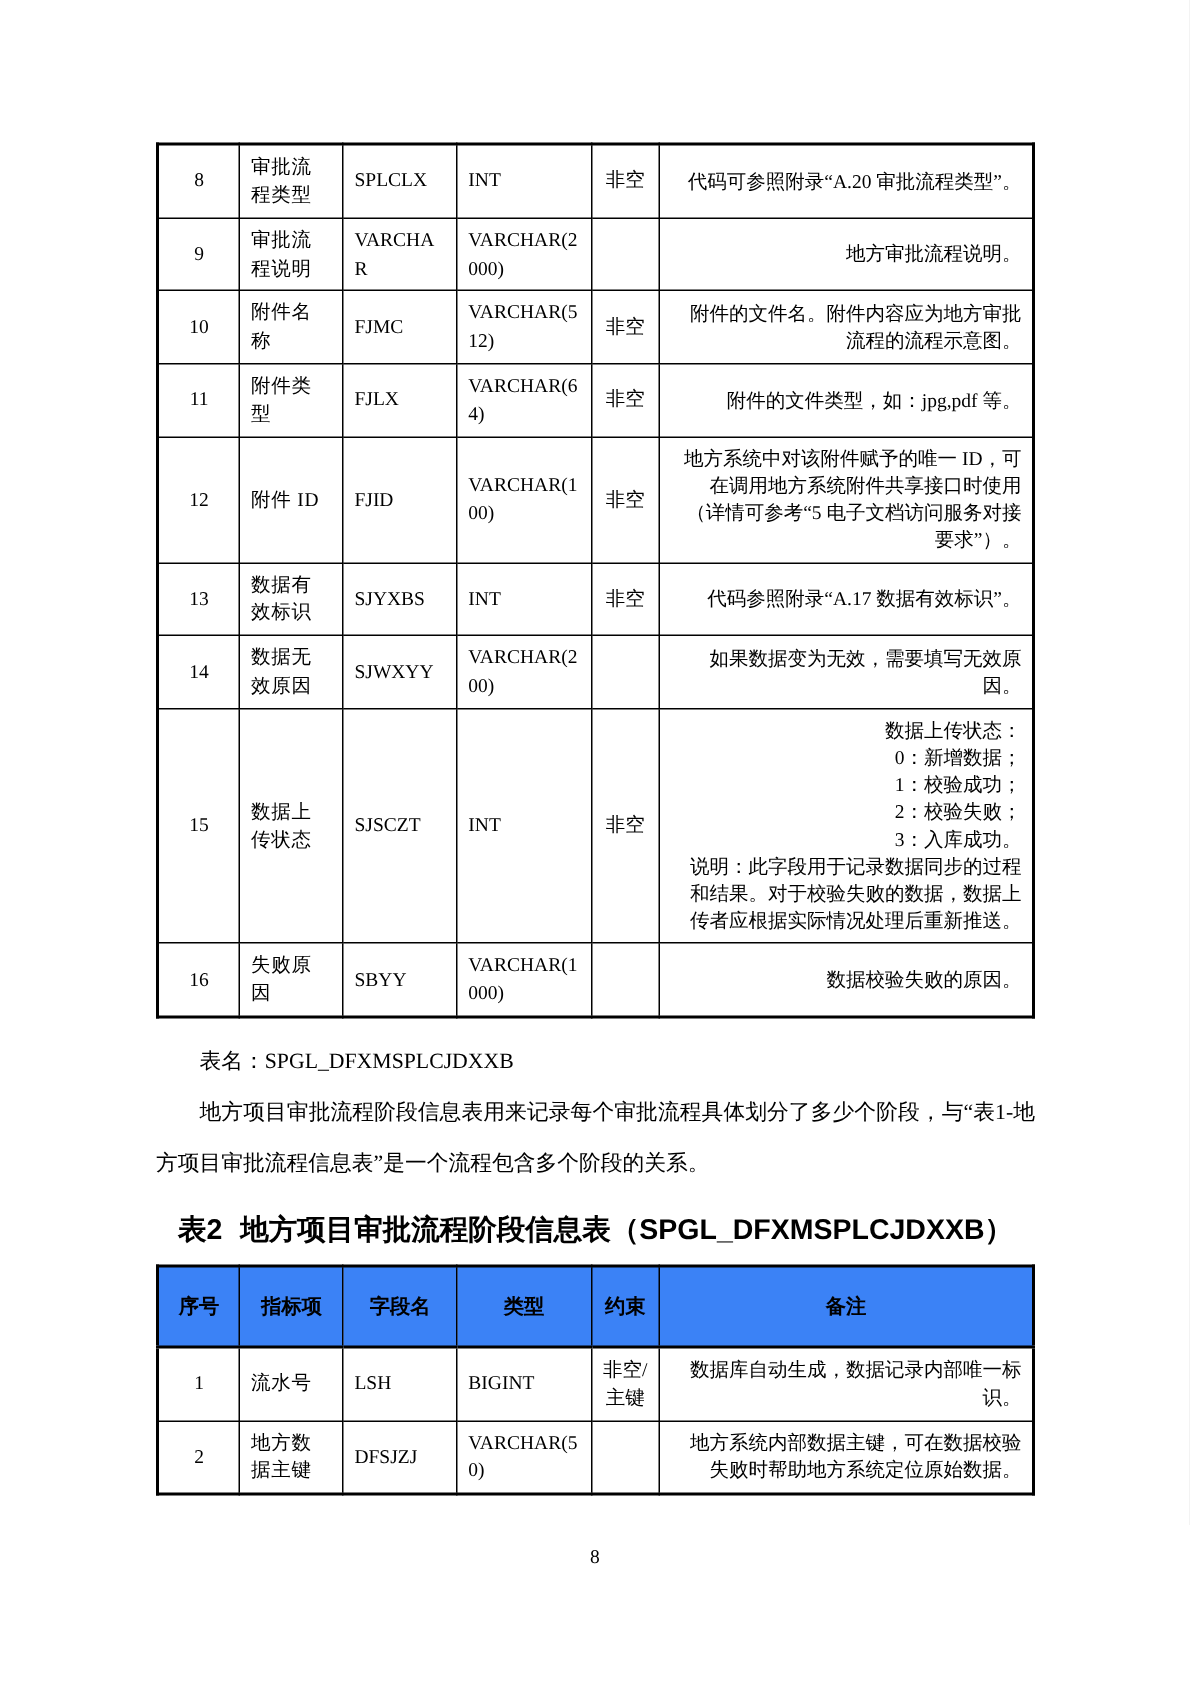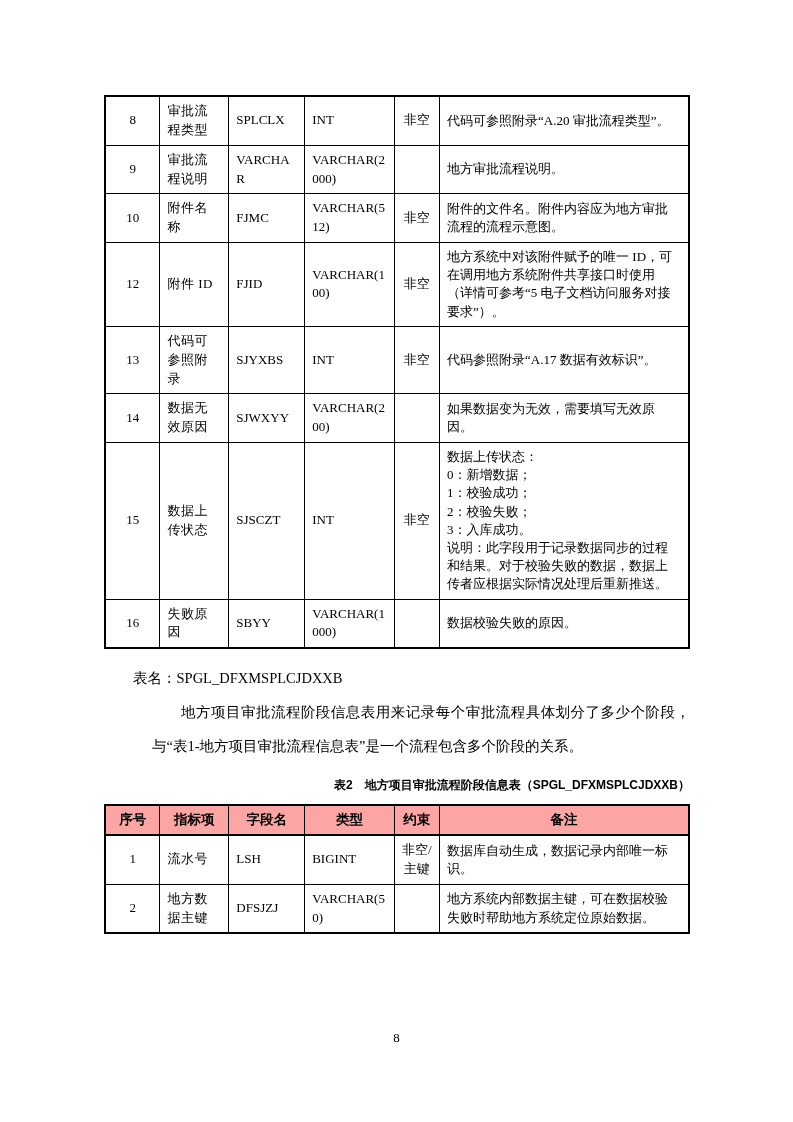--- a/index.html
+++ b/index.html
@@ -12,46 +12,46 @@
   .content { position:absolute; left:104px; top:95px; width:586px; }
 
   table { width:100%; border-collapse:collapse; table-layout:fixed; }
   .doc-table { border:2px solid #000; }
   .doc-table td, .doc-table th {
     border:1px solid #000; padding:5px 7px; vertical-align:middle;
     font-size:13px; line-height:1.45; word-break:break-word;
   }
   .doc-table th {
     font-family:"Liberation Sans","DejaVu Sans",sans-serif;
-    font-weight:bold; text-align:center; background:#fca5a5;
-    border-bottom:2px solid #000; padding:4px 4px; font-size:13.5px;
+    font-weight:bold; text-align:center; background:#3b82f6;
+    border-bottom:2px solid #000; padding:16px 4px; font-size:13.5px;
   }
   col.c-no { width:9.4%; }
   col.c-item { width:11.8%; }
   col.c-field { width:13.0%; }
   col.c-type { width:15.3%; }
   col.c-constraint { width:7.8%; }
   col.c-remark { width:42.7%; }
   td.c-no, td.c-constraint { text-align:center; white-space:pre-line; }
-  td.c-remark { white-space:pre-line; line-height:1.4; }
+  td.c-remark { white-space:pre-line; line-height:1.4;text-align:right; }
   td.c-item { letter-spacing:0.5px; }
 
   .heading {
     margin-top:28px;
     font-family:"Liberation Sans","DejaVu Sans",sans-serif;
     font-weight:bold; font-size:15px;
   }
   .heading .h-num { margin-right:16px; }
   .body-text { font-size:14.5px; line-height:2.35; }
   .tbl-name { margin-top:12px; text-indent:2em; }
-  .para { text-indent:2em; text-align:justify;margin-left:48px; }
+  .para { text-indent:2em; text-align:justify; }
   .caption {
-    margin-top:14px; margin-bottom:10px; text-align:right;
+    margin-top:14px; margin-bottom:10px; text-align:center;
     font-family:"Liberation Sans","DejaVu Sans",sans-serif;
-    font-weight:bold; font-size:12px;
+    font-weight:bold; font-size:19px;
   }
   .caption .cap-label { margin-right:12px; }
   .page-number {
     position:absolute; left:0; right:0; top:1030px;
     text-align:center; font-size:13px;
   }
 </style>
 </head>
 <body>
 
@@ -86,30 +86,38 @@
           </tr>
           <tr>
             <td class="c-no">10</td>
             <td class="c-item">附件名称</td>
             <td class="c-field">FJMC</td>
             <td class="c-type">VARCHAR(512)</td>
             <td class="c-constraint">非空</td>
             <td class="c-remark">附件的文件名。附件内容应为地方审批流程的流程示意图。</td>
           </tr>
           <tr>
+            <td class="c-no">11</td>
+            <td class="c-item">附件类型</td>
+            <td class="c-field">FJLX</td>
+            <td class="c-type">VARCHAR(64)</td>
+            <td class="c-constraint">非空</td>
+            <td class="c-remark">附件的文件类型，如：jpg,pdf 等。</td>
+          </tr>
+          <tr>
             <td class="c-no">12</td>
             <td class="c-item">附件 ID</td>
             <td class="c-field">FJID</td>
             <td class="c-type">VARCHAR(100)</td>
             <td class="c-constraint">非空</td>
             <td class="c-remark">地方系统中对该附件赋予的唯一 ID，可在调用地方系统附件共享接口时使用（详情可参考“5 电子文档访问服务对接要求”）。</td>
           </tr>
           <tr>
             <td class="c-no">13</td>
-            <td class="c-item">代码可参照附录</td>
+            <td class="c-item">数据有效标识</td>
             <td class="c-field">SJYXBS</td>
             <td class="c-type">INT</td>
             <td class="c-constraint">非空</td>
             <td class="c-remark">代码参照附录“A.17 数据有效标识”。</td>
           </tr>
           <tr>
             <td class="c-no">14</td>
             <td class="c-item">数据无效原因</td>
             <td class="c-field">SJWXYY</td>
             <td class="c-type">VARCHAR(200)</td>

